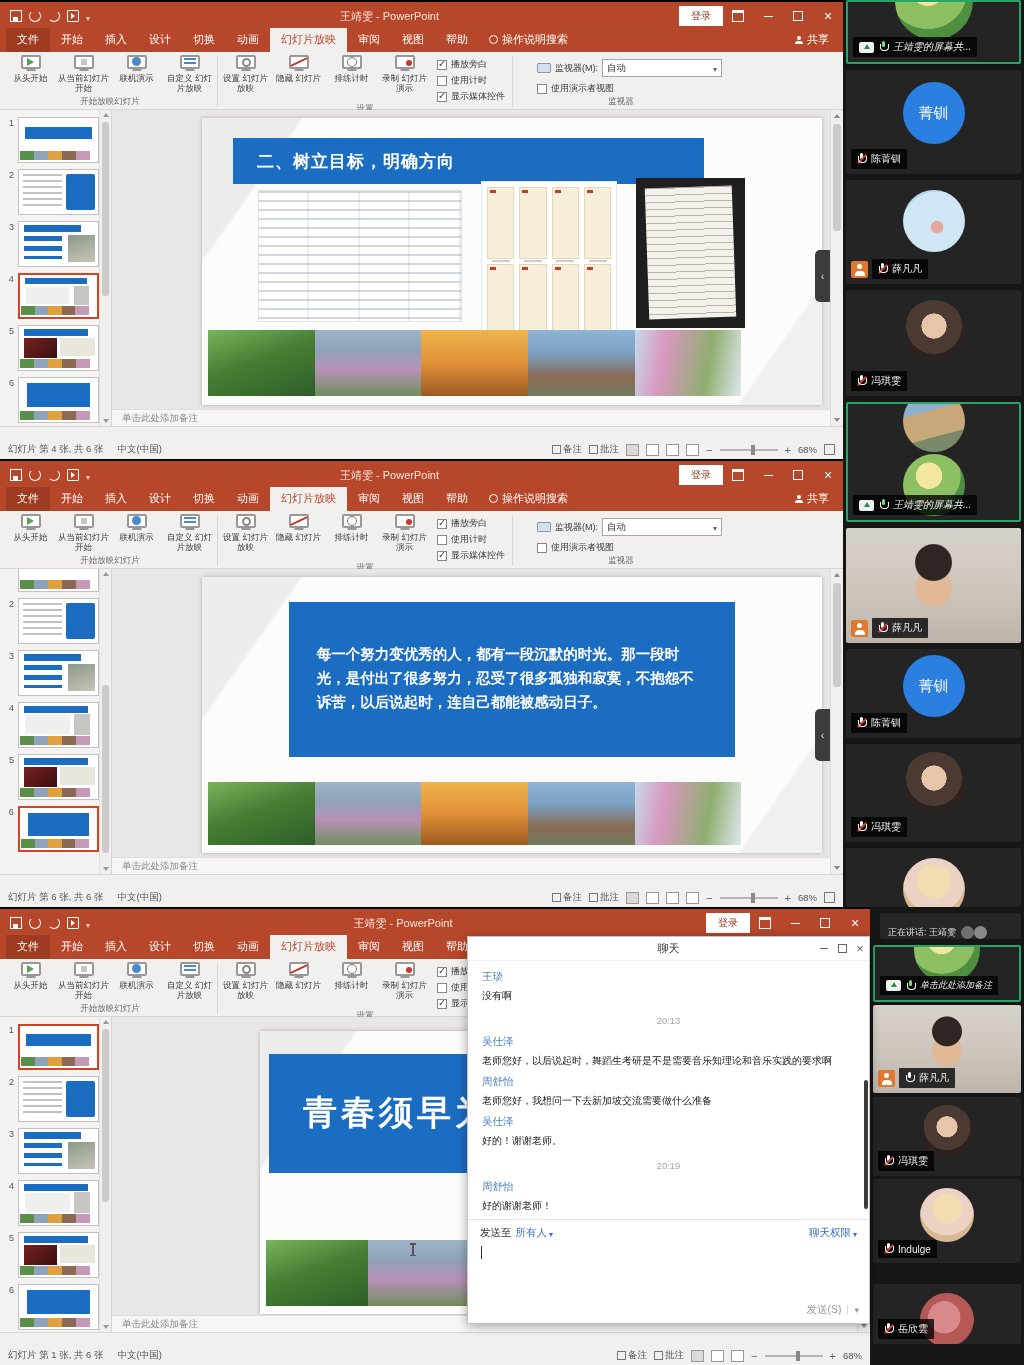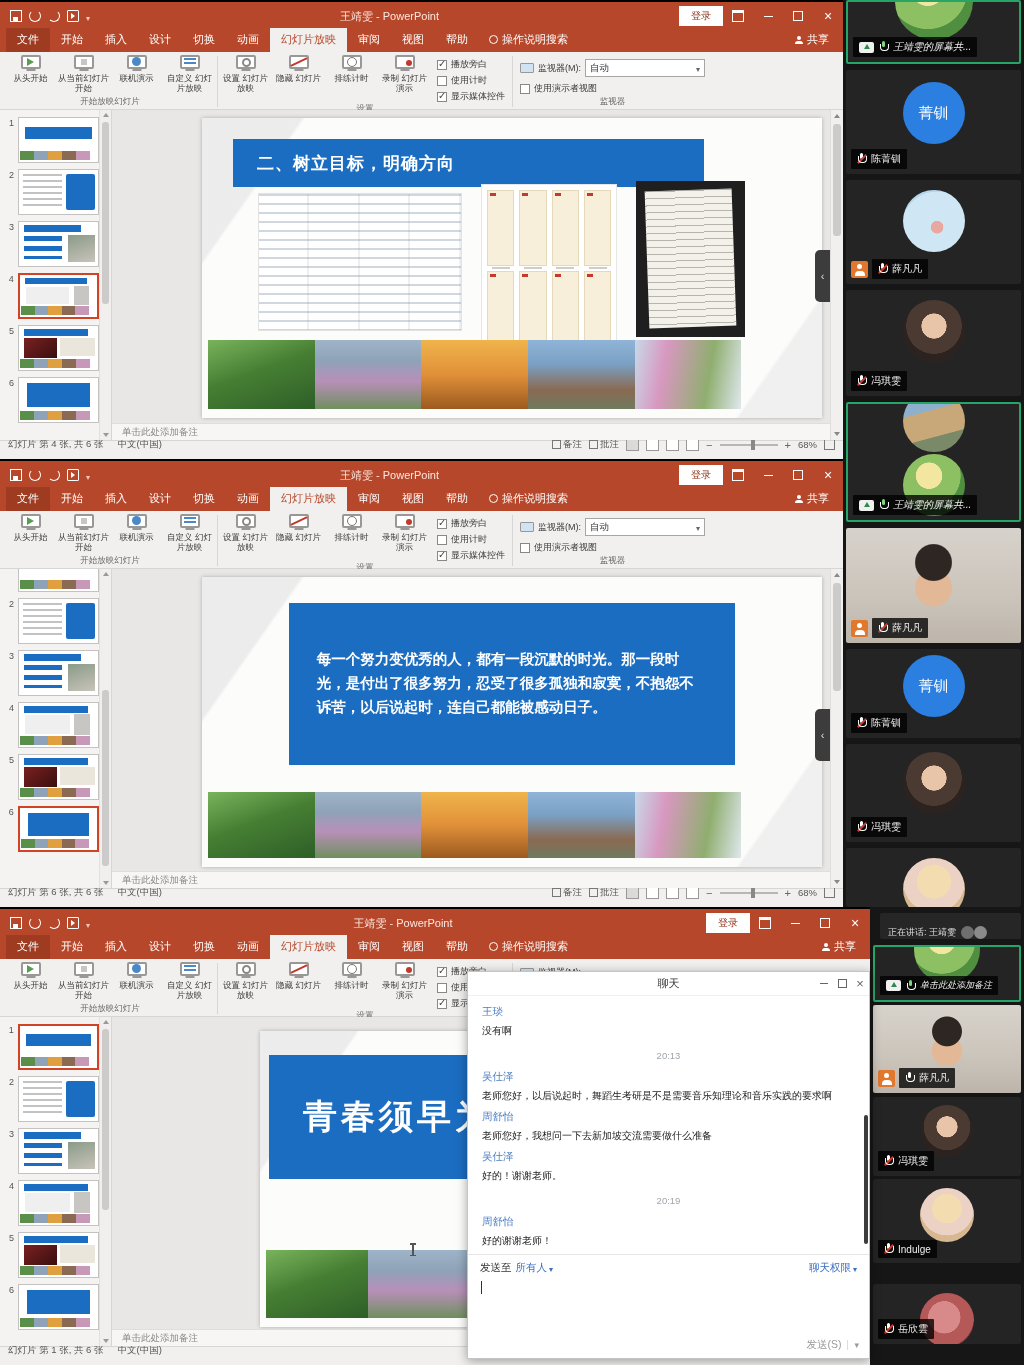--- a/index.html
+++ b/index.html
@@ -65,21 +65,21 @@
     background:repeating-linear-gradient(180deg,#4a88c8 0 2px,transparent 2px 4px);}
   .ric-setup::before{content:"";position:absolute;left:4px;top:1px;width:5px;height:5px;border:2px solid #888;border-radius:50%;}
   .ric-hide::before{content:"";position:absolute;left:-1px;top:4px;width:18px;height:2px;background:#c0392b;transform:rotate(-25deg);}
   .ric-clock::before{content:"";position:absolute;left:3px;top:0;width:8px;height:8px;border:1.5px solid #777;border-radius:50%;}
   .ric-rec::before{content:"";position:absolute;right:1px;bottom:1px;width:6px;height:6px;border-radius:50%;background:#c0392b;}
   .rchecks{display:flex;flex-direction:column;gap:3px;padding:4px 6px 0;}
   .crow{display:flex;align-items:center;gap:4px;}
   .cbx{width:10px;height:10px;border:1px solid #8a8886;background:#fff;position:relative;flex:none;cursor:pointer;}
   .cbx.on::after{content:"✓";position:absolute;top:-3px;left:0;font-size:10px;color:#444;}
   .clab{font-size:9px;color:#3b3a39;white-space:nowrap;}
-  .rmon{display:flex;flex-direction:column;gap:5px;padding:5px 6px 0;flex:1;}
+  .rmon{display:flex;flex-direction:column;gap:5px;padding:5px 6px 0;flex:1;margin-left:17px;}
   .mrow{display:flex;align-items:center;gap:4px;}
   .ric-sm{width:14px;height:10px;border:1.5px solid #9a9896;background:#cfe3f5;border-radius:1px;flex:none;}
   .mlab{font-size:9px;color:#3b3a39;white-space:nowrap;}
   .sel{display:flex;align-items:center;justify-content:space-between;width:120px;height:18px;
        border:1px solid #a8a6a4;background:#fff;font-size:9.5px;color:#333;padding:0 4px;cursor:pointer;}
   .selchev::after{content:"▾";font-size:8px;color:#666;}
 
   
   .pbody{flex:1;display:flex;min-height:0;}
   .thumbs{width:112px;background:#f4f3f2;border-right:1px solid #d8d6d4;position:relative;overflow:hidden;flex:none;}
@@ -156,22 +156,22 @@
   .vsb::after{content:"";position:absolute;bottom:4px;left:3px;border-top:4px solid #8a8886;
     border-left:3.5px solid transparent;border-right:3.5px solid transparent;}
   .vsb .vthumb{position:absolute;left:2px;right:2px;top:14px;height:34%;background:#cdcbc9;border-radius:3px;}
   .flap{position:absolute;right:13px;top:140px;width:15px;height:52px;background:#3c3c3c;
     border-radius:5px 0 0 5px;display:flex;align-items:center;justify-content:center;
     color:#ddd;font-size:11px;cursor:pointer;}
   .notesbar{height:17px;background:#f7f6f5;border-top:1px solid #e0dedc;display:flex;align-items:center;
     font-size:9.5px;color:#8a8886;padding-left:10px;flex:none;}
 
   
-  .sbar{height:19px;background:#f1f0ef;border-top:1px solid #d8d6d4;display:flex;align-items:flex-end;
-    font-size:9.5px;color:#555;padding:8px 8px;flex:none;gap:14px;}
+  .sbar{height:19px;background:#f1f0ef;border-top:1px solid #d8d6d4;display:flex;align-items:flex-start;
+    font-size:9.5px;color:#555;padding:16px 8px;flex:none;gap:14px;}
   .sright{margin-left:auto;display:flex;align-items:center;gap:7px;}
   .sic{width:9px;height:9px;border:1px solid #777;display:inline-block;margin-right:2px;}
   .sbtn{display:flex;align-items:center;cursor:pointer;}
   .vbox{width:13px;height:12px;border:1px solid #9a9896;background:#fff;cursor:pointer;}
   .vbox.on{background:#dcdad8;}
   .zminus,.zplus{color:#666;font-size:11px;cursor:pointer;}
   .ztrack{width:58px;height:2px;background:#b8b6b4;position:relative;cursor:pointer;}
   .zthumb{position:absolute;left:55%;top:-4px;width:4px;height:10px;background:#8a8886;}
   .zfit{width:11px;height:11px;border:1px solid #777;cursor:pointer;}
 
@@ -210,21 +210,21 @@
     radial-gradient(circle at 50% 52%,#e3b896 0 17%,transparent 18%),
     linear-gradient(180deg,#d7d2cb 0%,#cbc4bb 60%,#bdb5aa 100%);}
   .speakbar{position:absolute;left:10px;right:3px;top:6px;height:26px;background:rgba(40,40,40,.92);
     display:flex;align-items:flex-end;gap:5px;padding:0 8px;border-radius:2px;}
   .speakbar .stext{font-size:9px;color:#ddd;white-space:nowrap;}
   .mini-av{width:13px;height:13px;border-radius:50%;background:#6f6f6f;display:inline-block;flex:none;}
   .mini-av+.mini-av{margin-left:-5px;background:#8a8a8a;}
 
   
   .chat{position:absolute;left:467px;top:936px;width:403px;height:388px;background:#fff;
-    border:1px solid #c4c4c4;box-shadow:0 2px 10px rgba(0,0,0,.35);display:flex;flex-direction:column;margin-top:35px;}
+    border:1px solid #c4c4c4;box-shadow:0 2px 10px rgba(0,0,0,.35);display:flex;flex-direction:column;}
   .chead{height:24px;display:flex;align-items:center;flex:none;border-bottom:1px solid #f0f0f0;}
   .ctitle{flex:1;text-align:center;font-size:11px;color:#333;padding-left:54px;}
   .cwc{width:18px;height:18px;display:flex;align-items:center;justify-content:center;color:#666;cursor:pointer;position:relative;}
   .cwc.min::after{content:"";width:8px;height:1px;background:#666;}
   .cwc.max::after{content:"";width:7px;height:7px;border:1px solid #666;}
   .cwc.cls::after{content:"×";font-size:13px;}
   .cbody{flex:1;position:relative;overflow:hidden;padding-top:4px;}
   .cmsg{padding:5px 14px 2px;}
   .cname{font-size:10.5px;color:#4a7dc0;}
   .ctext{font-size:10px;color:#222;margin-top:5px;white-space:nowrap;overflow:hidden;}

